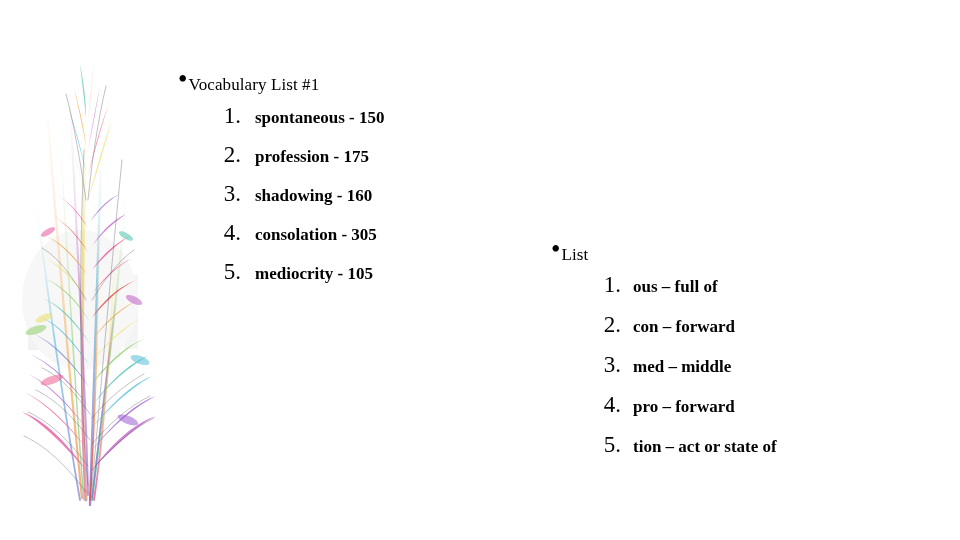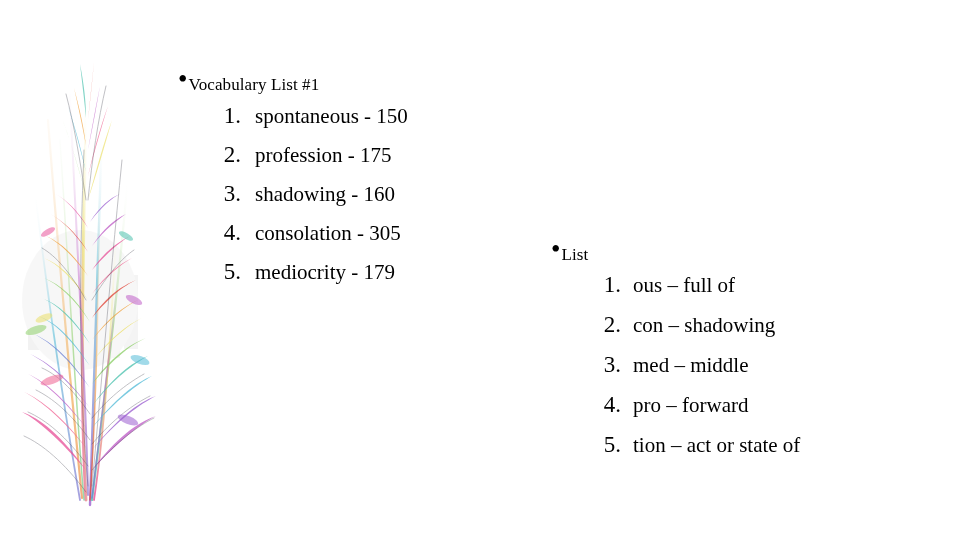--- a/index.html
+++ b/index.html
@@ -71,22 +71,23 @@
     align-items: baseline;
     white-space: nowrap;
   }
   .num-marker {
     font-size: 23px;
     line-height: 1;
     text-align: right;
     flex: 0 0 auto;
   }
   .num-label {
-    font-size: 21px;
+    font-size: 17px;
     line-height: 1;
+    font-weight: bold;
   }
 
   
   #vocab-block {
     left: 178px;
     top: 68px;
   }
   #vocab-block .num-list {
     margin-top: 9px;
     margin-left: 33px;
@@ -258,38 +259,38 @@
       <li class="num-row">
         <span class="num-marker">3.</span>
         <span class="num-label">shadowing - 160</span>
       </li>
       <li class="num-row">
         <span class="num-marker">4.</span>
         <span class="num-label">consolation - 305</span>
       </li>
       <li class="num-row">
         <span class="num-marker">5.</span>
-        <span class="num-label">mediocrity - 179</span>
+        <span class="num-label">mediocrity - 105</span>
       </li>
     </ol>
   </div>
 
   <div class="block" id="stems-block">
     <div class="bullet-line">
       <span class="bullet-dot">•</span>
       <span class="bullet-text">List</span>
     </div>
     <ol class="num-list">
       <li class="num-row">
         <span class="num-marker">1.</span>
         <span class="num-label">ous – full of</span>
       </li>
       <li class="num-row">
         <span class="num-marker">2.</span>
-        <span class="num-label">con – shadowing</span>
+        <span class="num-label">con – forward</span>
       </li>
       <li class="num-row">
         <span class="num-marker">3.</span>
         <span class="num-label">med – middle</span>
       </li>
       <li class="num-row">
         <span class="num-marker">4.</span>
         <span class="num-label">pro – forward</span>
       </li>
       <li class="num-row">

